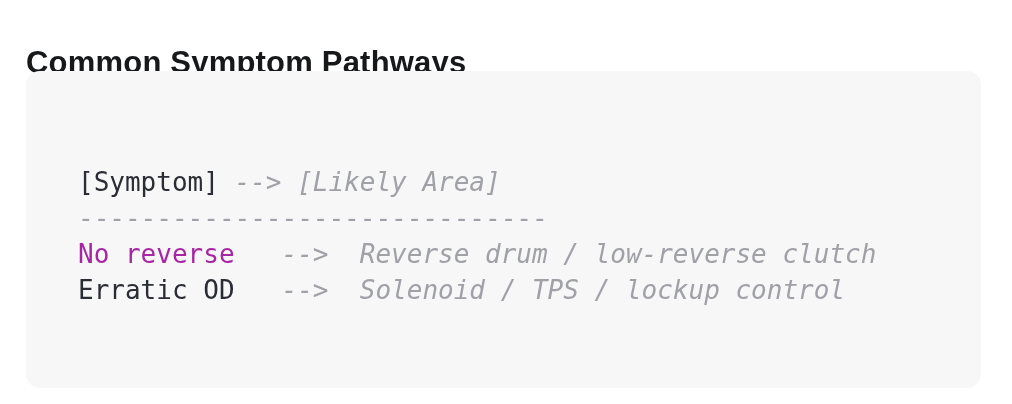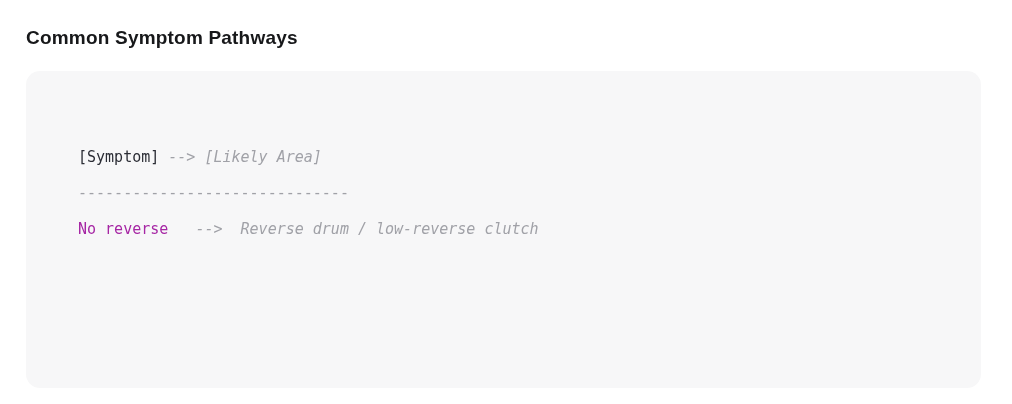--- a/index.html
+++ b/index.html
@@ -14,39 +14,39 @@
   * { margin: 0; padding: 0; box-sizing: border-box; }
   html, body {
     width: 1012px; height: 404px;
     background: var(--page_bg);
     font-family: "Liberation Sans", sans-serif;
     overflow: hidden;
   }
   .page { position: relative; width: 1012px; height: 404px; }
   .page-title {
     position: absolute;
-    left: 26px; top: 27px;
-    font-size: 19px;
+    left: 26px; top: 45px;
+    font-size: 31px;
     font-weight: 700;
     letter-spacing: 0.2px;
     color: var(--title);
     font-family: "Liberation Sans", sans-serif;
   }
   .code-card {
     position: absolute;
     left: 26px; top: 71px;
     width: 955px; height: 317px;
     background: var(--card_bg);
     border-radius: 14px;
   }
   .code {
     position: absolute;
-    left: 52px; top: 68px;
+    left: 52px; top: 93px;
     font-family: "DejaVu Sans Mono", "Liberation Mono", monospace;
-    font-size: 15px;
+    font-size: 26px;
   }
   .line { height: 36px; line-height: 36px; white-space: pre; }
   .tok { white-space: pre; }
   .t-plain   { color: var(--plain); }
   .t-keyword { color: var(--keyword); }
   .t-number  { color: var(--number); }
   .t-comment { color: var(--comment); font-style: italic; }
   .t-punct   { color: var(--comment); }
 </style>
 </head>
@@ -60,17 +60,18 @@
     <div class="code">
 
       <div class="line"><span class="tok t-plain">[Symptom] </span><span class="tok t-comment">--&gt; [Likely Area]</span></div>
 
       <div class="line"><span class="tok t-punct">------------------------------</span></div>
 
 
       <div class="line"><span class="tok t-keyword">No reverse</span><span class="tok t-plain">   </span><span class="tok t-comment">--&gt;  Reverse drum / low-reverse clutch</span></div>
 
 
+      <div class="line"><span class="tok t-plain">Erratic OD   </span><span class="tok t-comment">--&gt;  Solenoid / TPS / lockup control</span></div>
 
     </div>
   </section>
 
 </div>
 
 </body></html>

